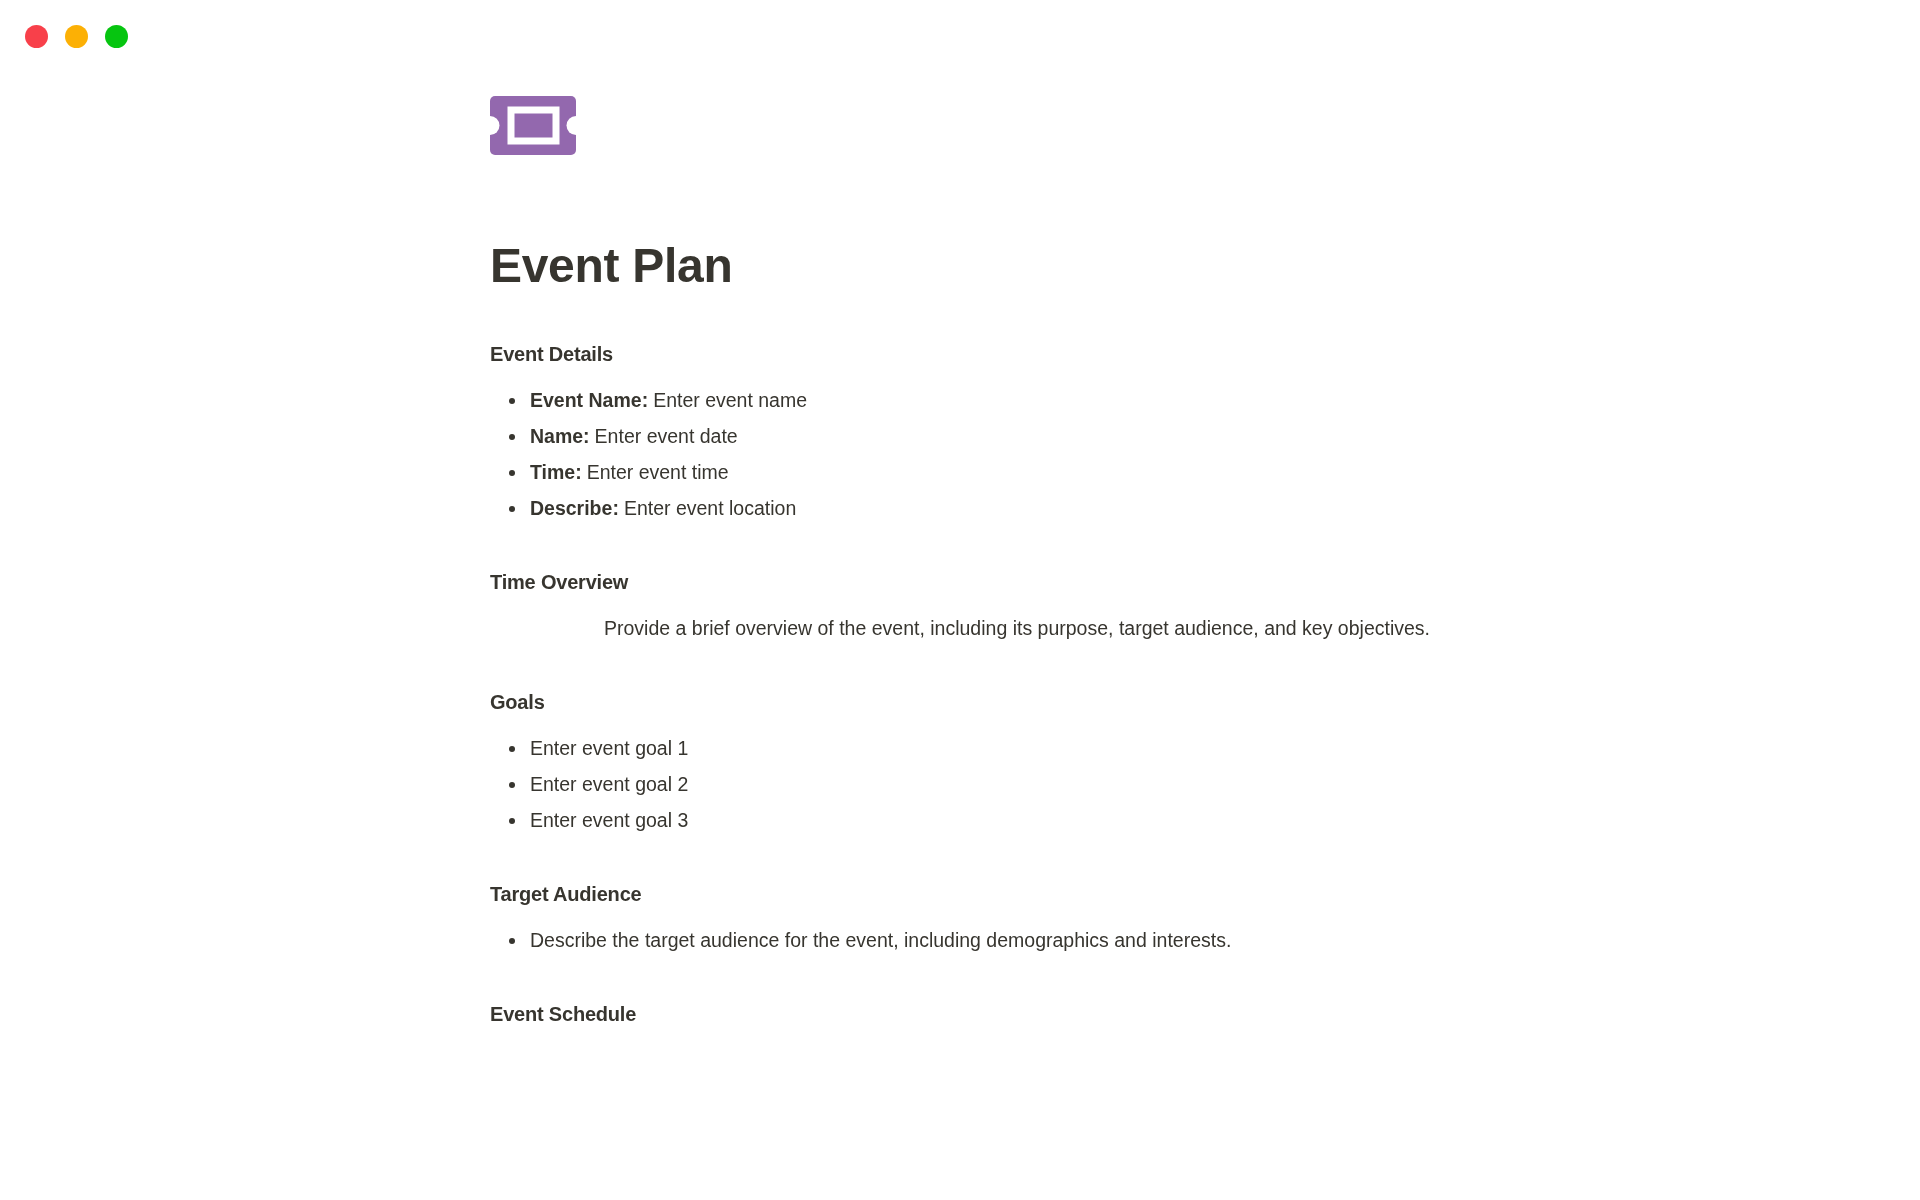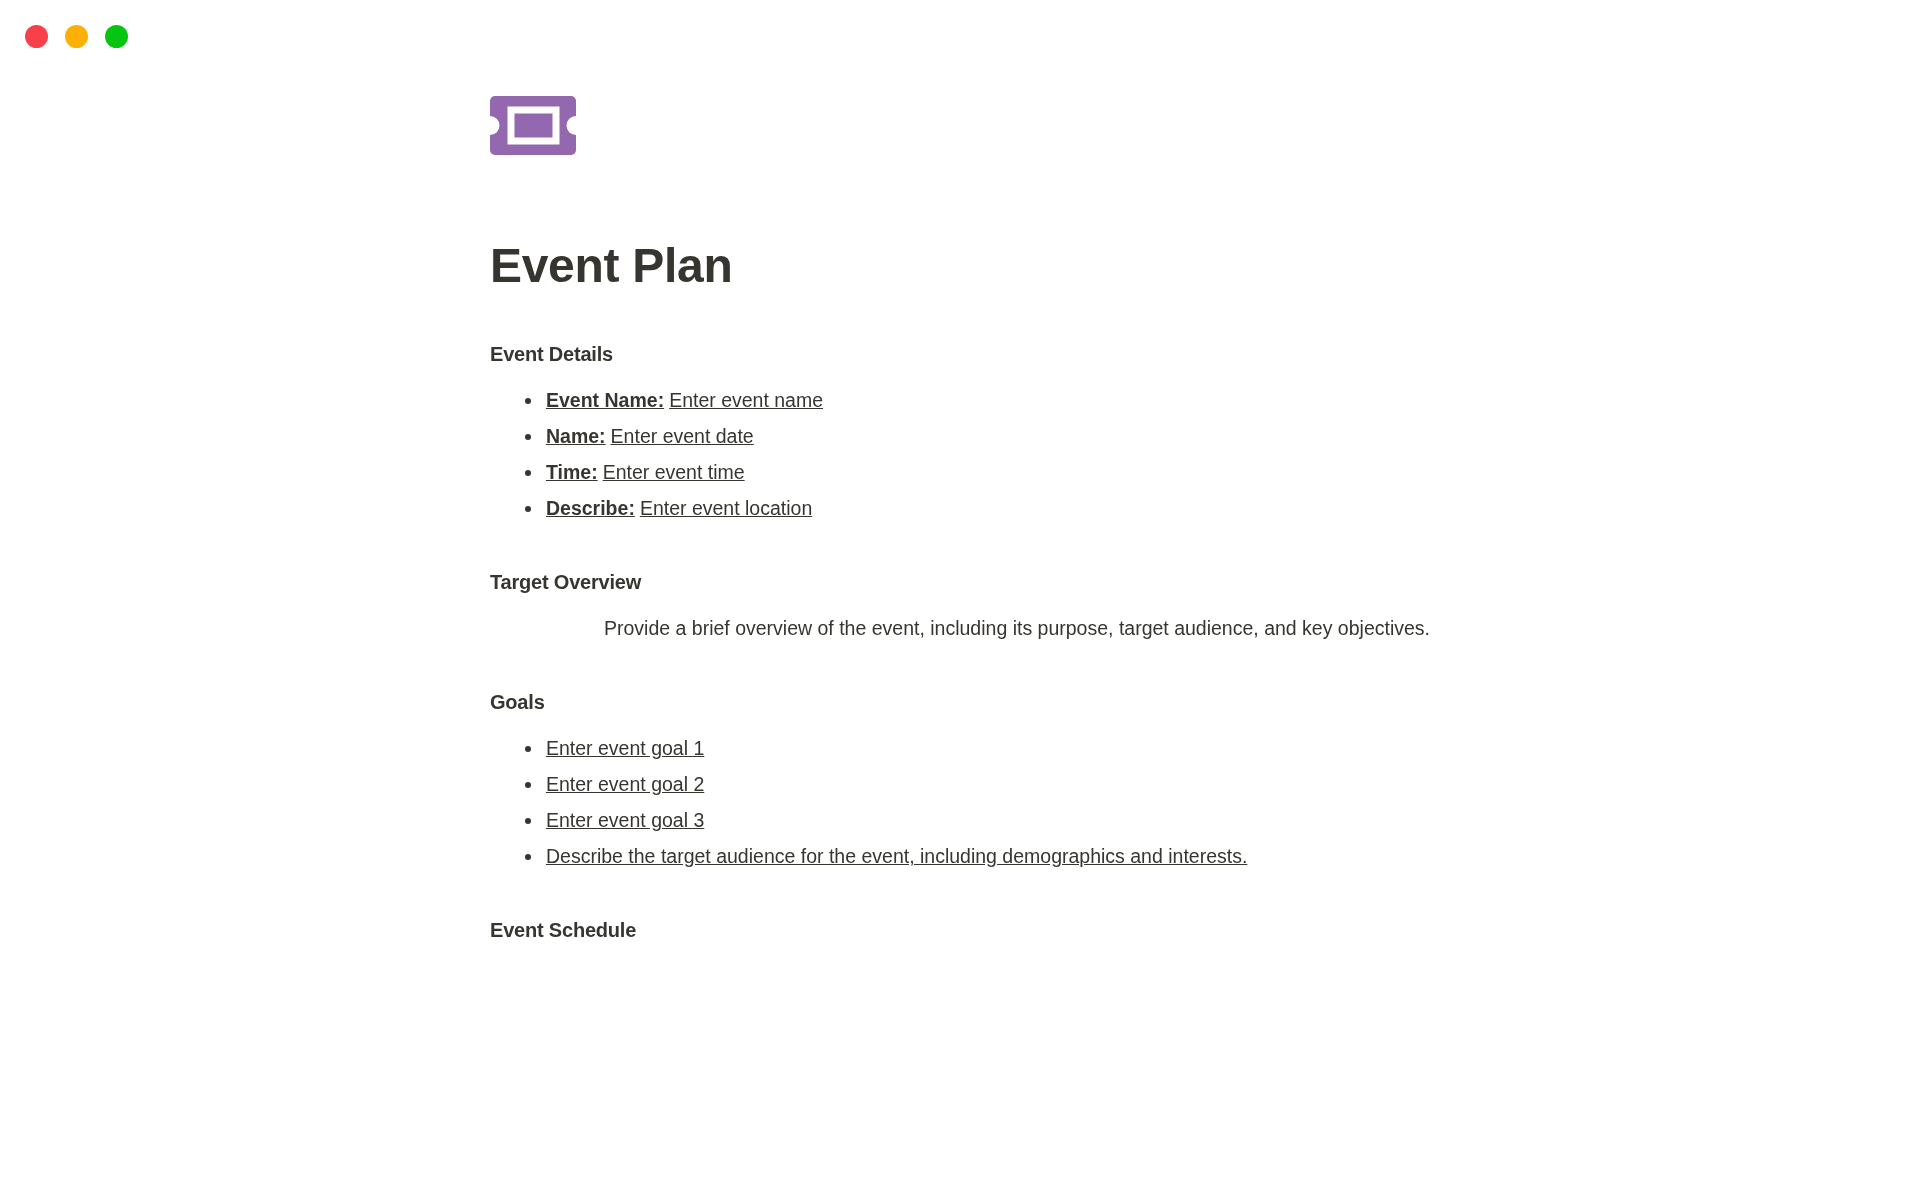--- a/index.html
+++ b/index.html
@@ -75,23 +75,22 @@
     margin: 0;
     text-align: right;
   }
 
   ul.bullet-list {
     margin: 0;
     padding-left: 38px;
     list-style: disc;
   }
   ul.bullet-list li {
-    margin: 7px 16px;
+    margin: 7px 0;
     padding-left: 2px;
-    text-decoration: underline;
   }
   .li-label {
     font-weight: 700;
     margin-right: 5px;
   }
 </style>
 </head>
 <body>
 
 <div class="traffic-lights">
@@ -122,36 +121,37 @@
       <span class="li-label">Name:</span><span>Enter event date</span>
     </li>
     <li>
       <span class="li-label">Time:</span><span>Enter event time</span>
     </li>
     <li>
       <span class="li-label">Describe:</span><span>Enter event location</span>
     </li>
   </ul>
 
-  <h2 class="section-heading">Target Overview</h2>
+  <h2 class="section-heading">Time Overview</h2>
   <p class="body-text">Provide a brief overview of the event, including its purpose, target audience, and key objectives.</p>
 
   <h2 class="section-heading">Goals</h2>
   <ul class="bullet-list">
     <li>
       <span>Enter event goal 1</span>
     </li>
     <li>
       <span>Enter event goal 2</span>
     </li>
     <li>
       <span>Enter event goal 3</span>
     </li>
   </ul>
 
+  <h2 class="section-heading">Target Audience</h2>
   <ul class="bullet-list">
     <li>
       <span>Describe the target audience for the event, including demographics and interests.</span>
     </li>
   </ul>
 
   <h2 class="section-heading">Event Schedule</h2>
 
 </div>
 

